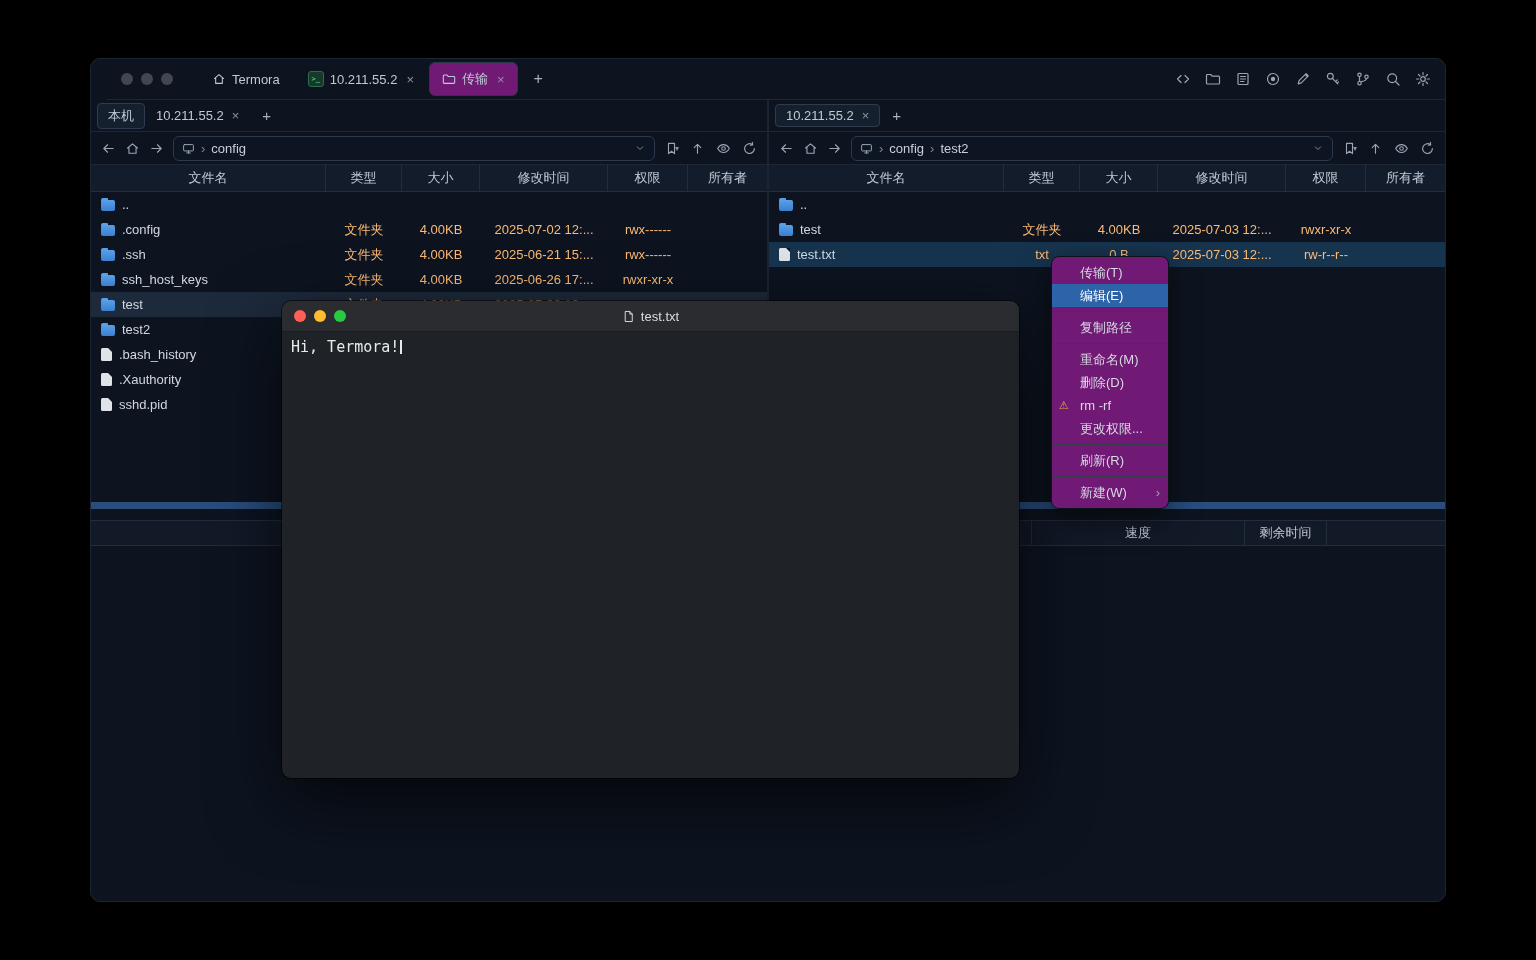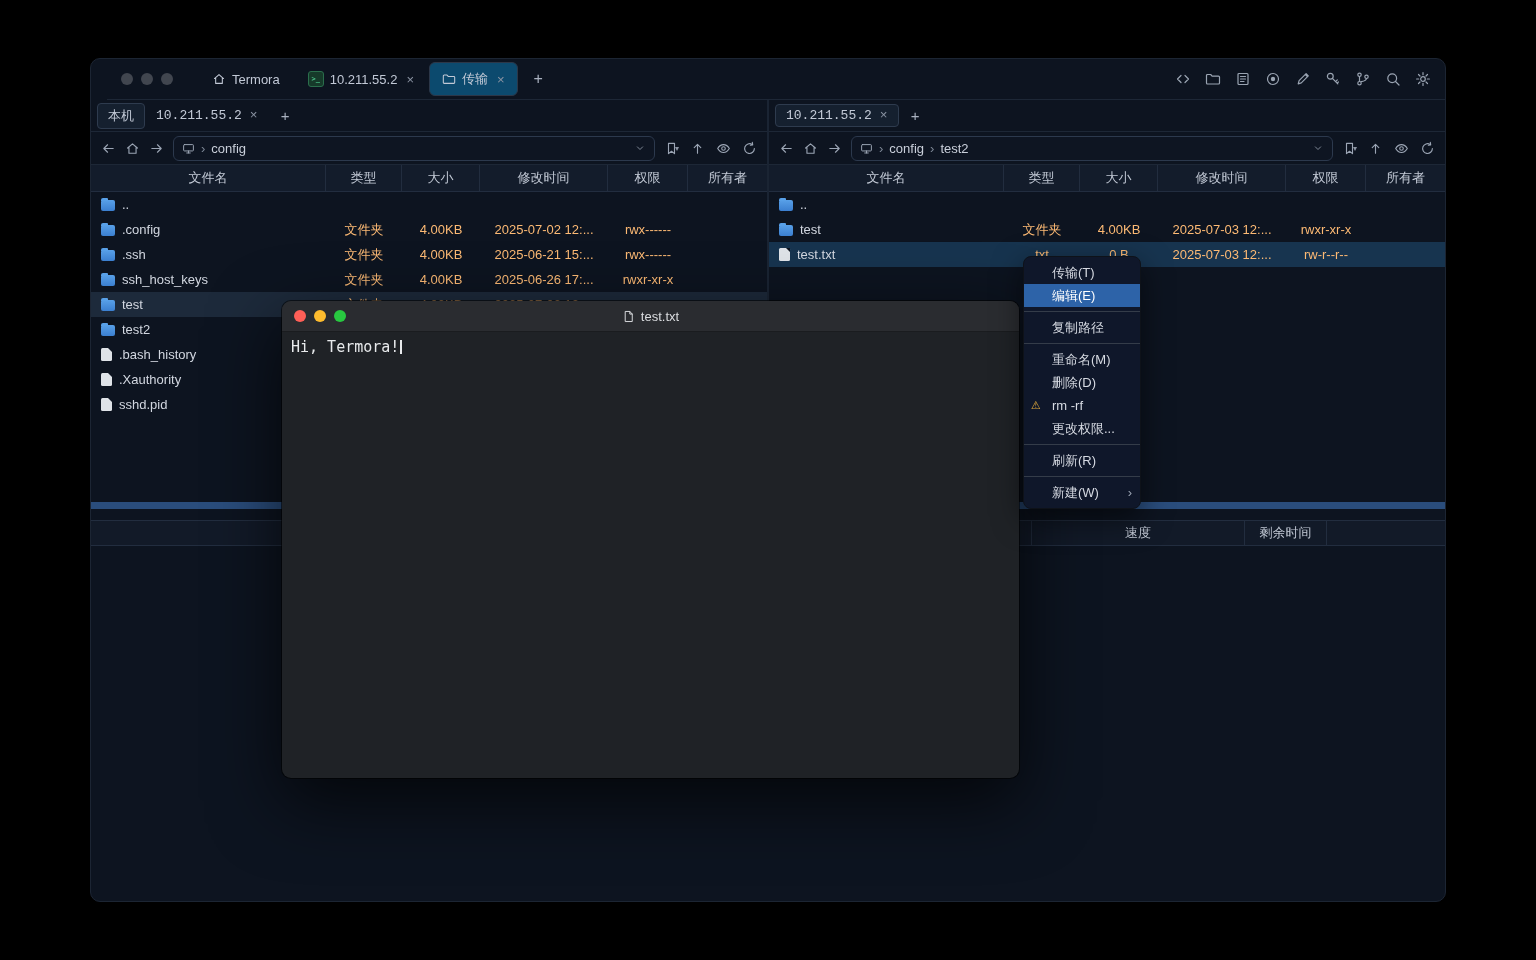--- a/index.html
+++ b/index.html
@@ -10,21 +10,21 @@
   .app{position:absolute;left:90px;top:58px;width:1354px;height:842px;background:#0d1420;
        border-radius:10px;overflow:hidden;border:1px solid #1c2533;display:flex;flex-direction:column;}
 
   
   .titlebar{height:40px;flex:none;display:flex;align-items:center;padding:0 14px;border-bottom:1px solid #1d2736;margin-left:16px;}
   .lights{display:flex;gap:8px;margin-right:26px;}
   .light{width:12px;height:12px;border-radius:50%;background:#41464f;}
   .ttabs{display:flex;align-items:center;height:100%;gap:2px;}
   .ttab{display:flex;align-items:center;gap:6px;padding:0 12px;height:32px;font-size:13px;color:#c2c9d6;
         border:1px solid transparent;border-radius:6px;white-space:nowrap;}
-  .ttab.active{border-color:#2c3748;background:#0c4a6e;}
+  .ttab.active{border-color:#2c3748;background:#701a75;}
   .tclose{color:#8b94a3;font-size:13px;margin-left:3px;}
   .tplus{color:#aab2c0;font-size:16px;margin-left:10px;padding:0 4px;}
   .tplus.small{font-size:15px;margin-left:8px;}
   .tspacer{flex:1;}
   .tb-icons{display:flex;gap:14px;align-items:center;color:#9aa4b2;}
   .tb-btn{display:inline-flex;align-items:center;}
   .tb-btn svg{width:16px;height:16px;}
   .ico{display:inline-flex;color:inherit;}
   .ico svg{display:block;}
   .ttab .ico svg{width:14px;height:14px;}
@@ -32,21 +32,21 @@
              border:1px solid #2a6e4c;font-size:7px;font-weight:bold;align-items:center;justify-content:center;
              font-family:"DejaVu Sans Mono",monospace;}
 
   
   .panels{display:flex;height:402px;flex:none;}
   .vdiv{width:2px;background:#1a2433;}
   .panel{flex:1;display:flex;flex-direction:column;min-width:0;}
 
   .ptabs{height:31px;flex:none;display:flex;align-items:center;padding:0 6px;border-bottom:1px solid #1d2736;
          font-size:13px;color:#c2c9d6;}
-  .ptab{display:inline-flex;align-items:flex-end;gap:5px;padding:3px 10px;border-radius:4px;border:1px solid transparent;white-space:nowrap;font-family:Liberation Mono, monospace;}
+  .ptab{display:inline-flex;align-items:flex-end;gap:5px;padding:3px 10px;border-radius:4px;border:1px solid transparent;white-space:nowrap;}
   .ptab.sel{border-color:#2e3b4e;background:#15202f;}
 
   .ptoolbar{height:32px;flex:none;display:flex;align-items:center;gap:9px;padding:0 10px;}
   .tool-btn{color:#9ba5b4;display:inline-flex;align-items:center;}
   .tool-btn svg{width:15px;height:15px;}
   .pathbar{flex:1;height:23px;border:1px solid #2c394d;border-radius:6px;display:flex;align-items:center;
            gap:6px;padding:0 8px;color:#c9cfda;font-size:13px;background:#0e1522;min-width:0;}
   .pathbar .ico svg{width:13px;height:13px;}
   .pathbar .ico{color:#9ba5b4;}
   .crumb-sep{color:#7e8897;}
@@ -93,21 +93,21 @@
   .e-lights{display:flex;gap:8px;}
   .el{width:12px;height:12px;border-radius:50%;}
   .el.red{background:#ff5f57;}.el.yellow{background:#febc2e;}.el.green{background:#28c840;}
   .e-titletext{position:absolute;left:50%;transform:translateX(-50%);display:flex;align-items:center;gap:6px;
                color:#dadcdf;font-size:13px;}
   .e-titletext svg{width:13px;height:13px;}
   .e-body{flex:1;padding:6px 9px;font-family:"DejaVu Sans Mono",monospace;font-size:15px;color:#e8eaec;}
   .caret{display:inline-block;width:2px;height:14px;background:#e8eaec;margin-left:1px;vertical-align:-2px;}
 
   
-  .menu{position:absolute;left:1023px;top:256px;width:118px;background:#0f172a;border:1px solid #0e1219;
+  .menu{position:absolute;left:1051px;top:256px;width:118px;background:#701a75;border:1px solid #0e1219;
         border-radius:8px;padding:4px 0;box-shadow:0 10px 30px rgba(0,0,0,.55);z-index:60;
         font-size:13px;color:#d6dae2;box-sizing:border-box;}
   .mi{position:relative;height:23px;line-height:23px;padding-left:28px;white-space:nowrap;}
   .mi.hl{background:var(--accent,#2d63a8);color:#fff;}
   .mwarn{position:absolute;left:7px;top:0;color:var(--warning,#e2aa3c);font-size:11px;}
   .msub{position:absolute;right:8px;top:0;color:#9aa3b2;font-size:13px;}
   .msep{height:1px;background:#343c49;margin:4px 0;}
 </style>
 </head>
 <body>

